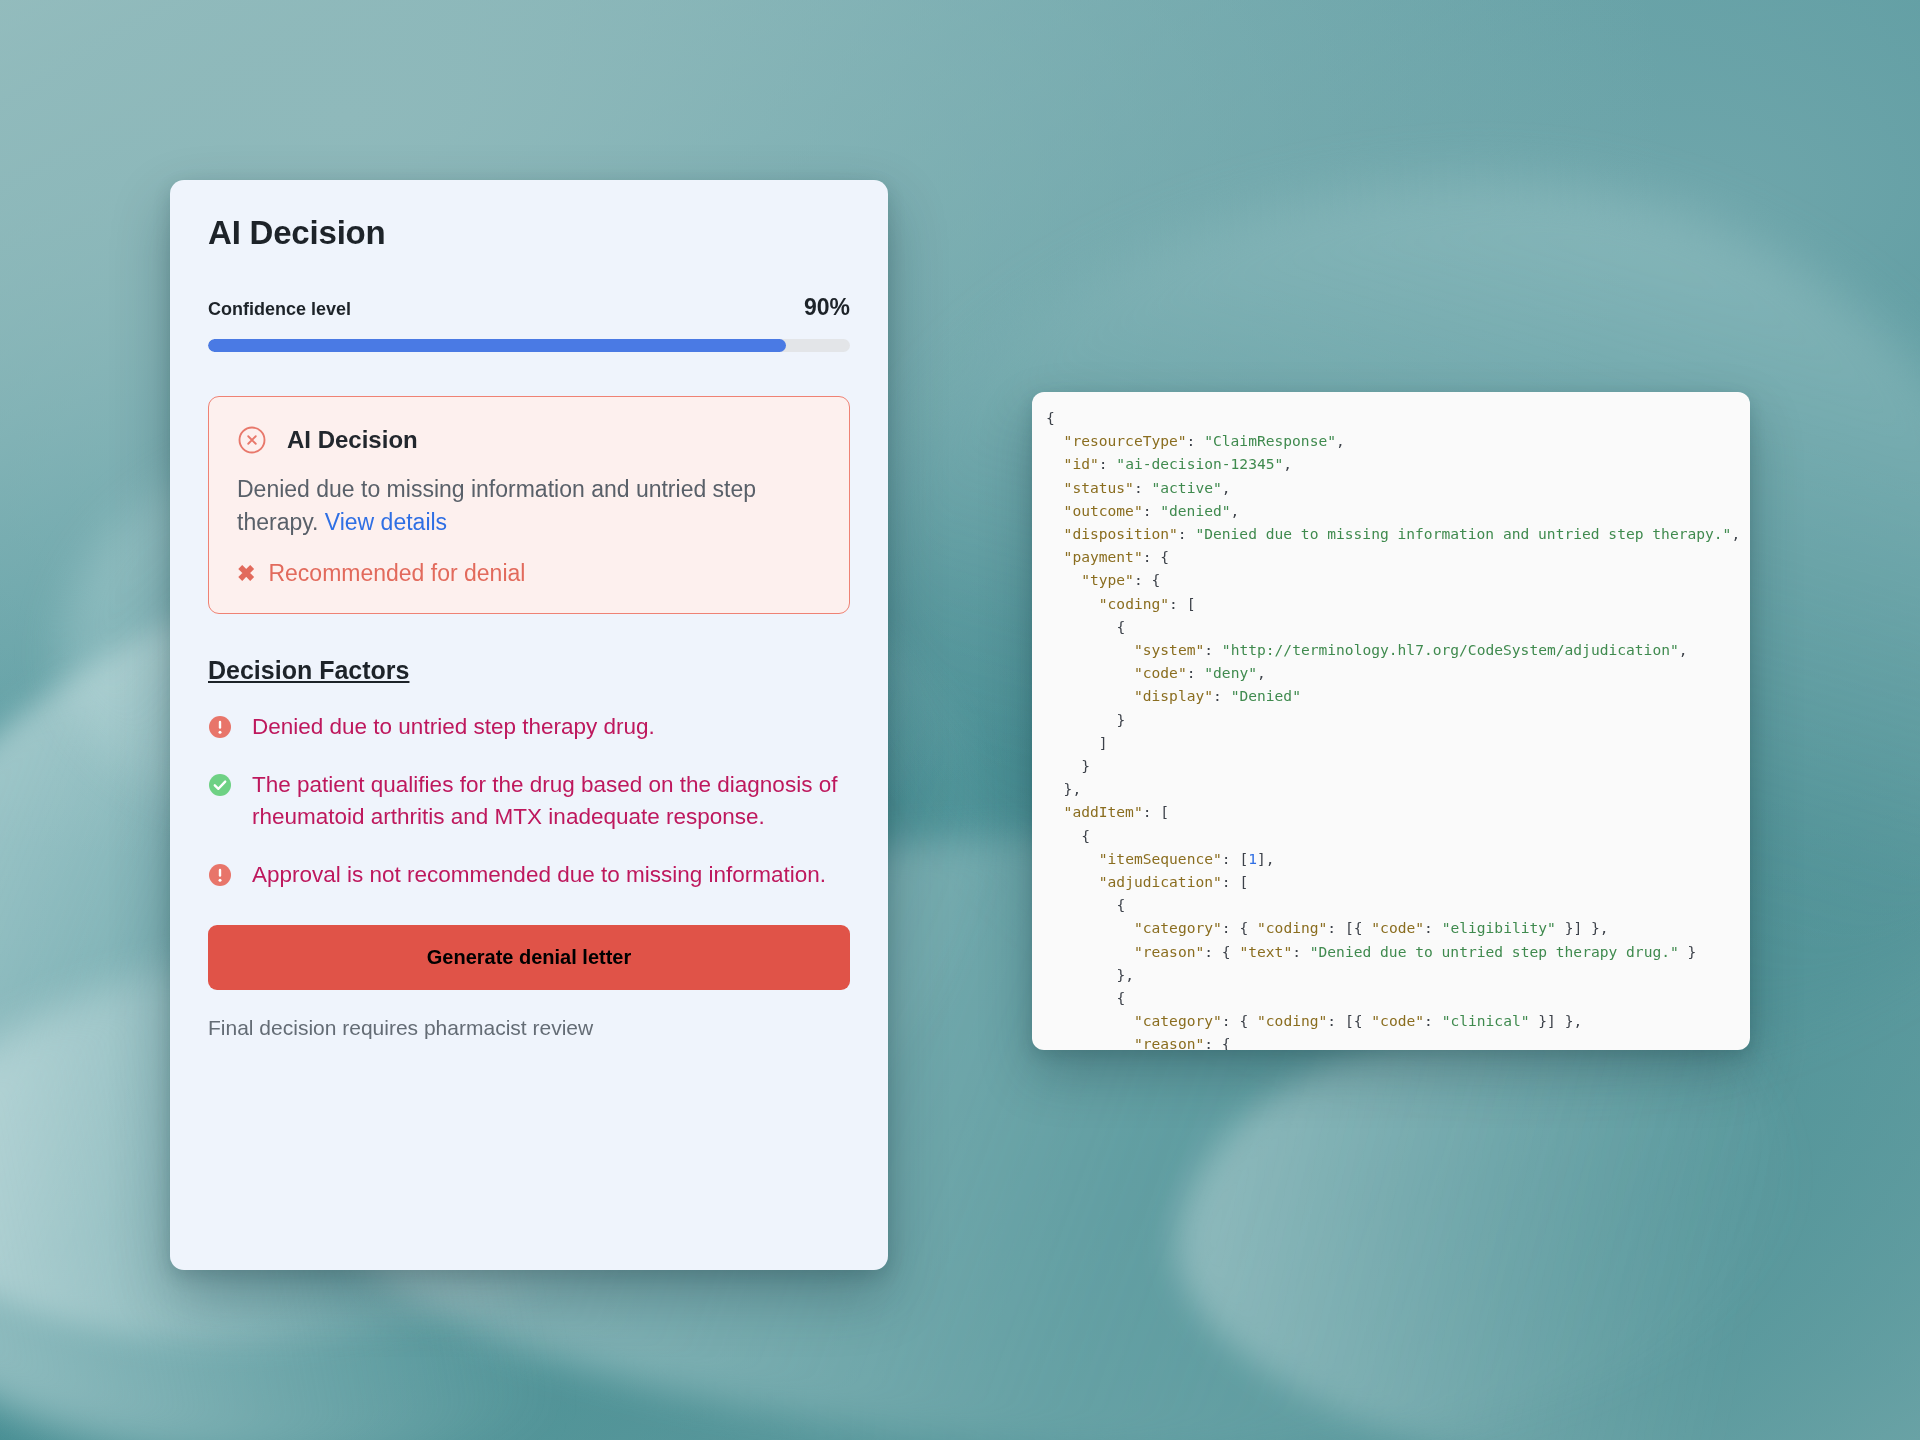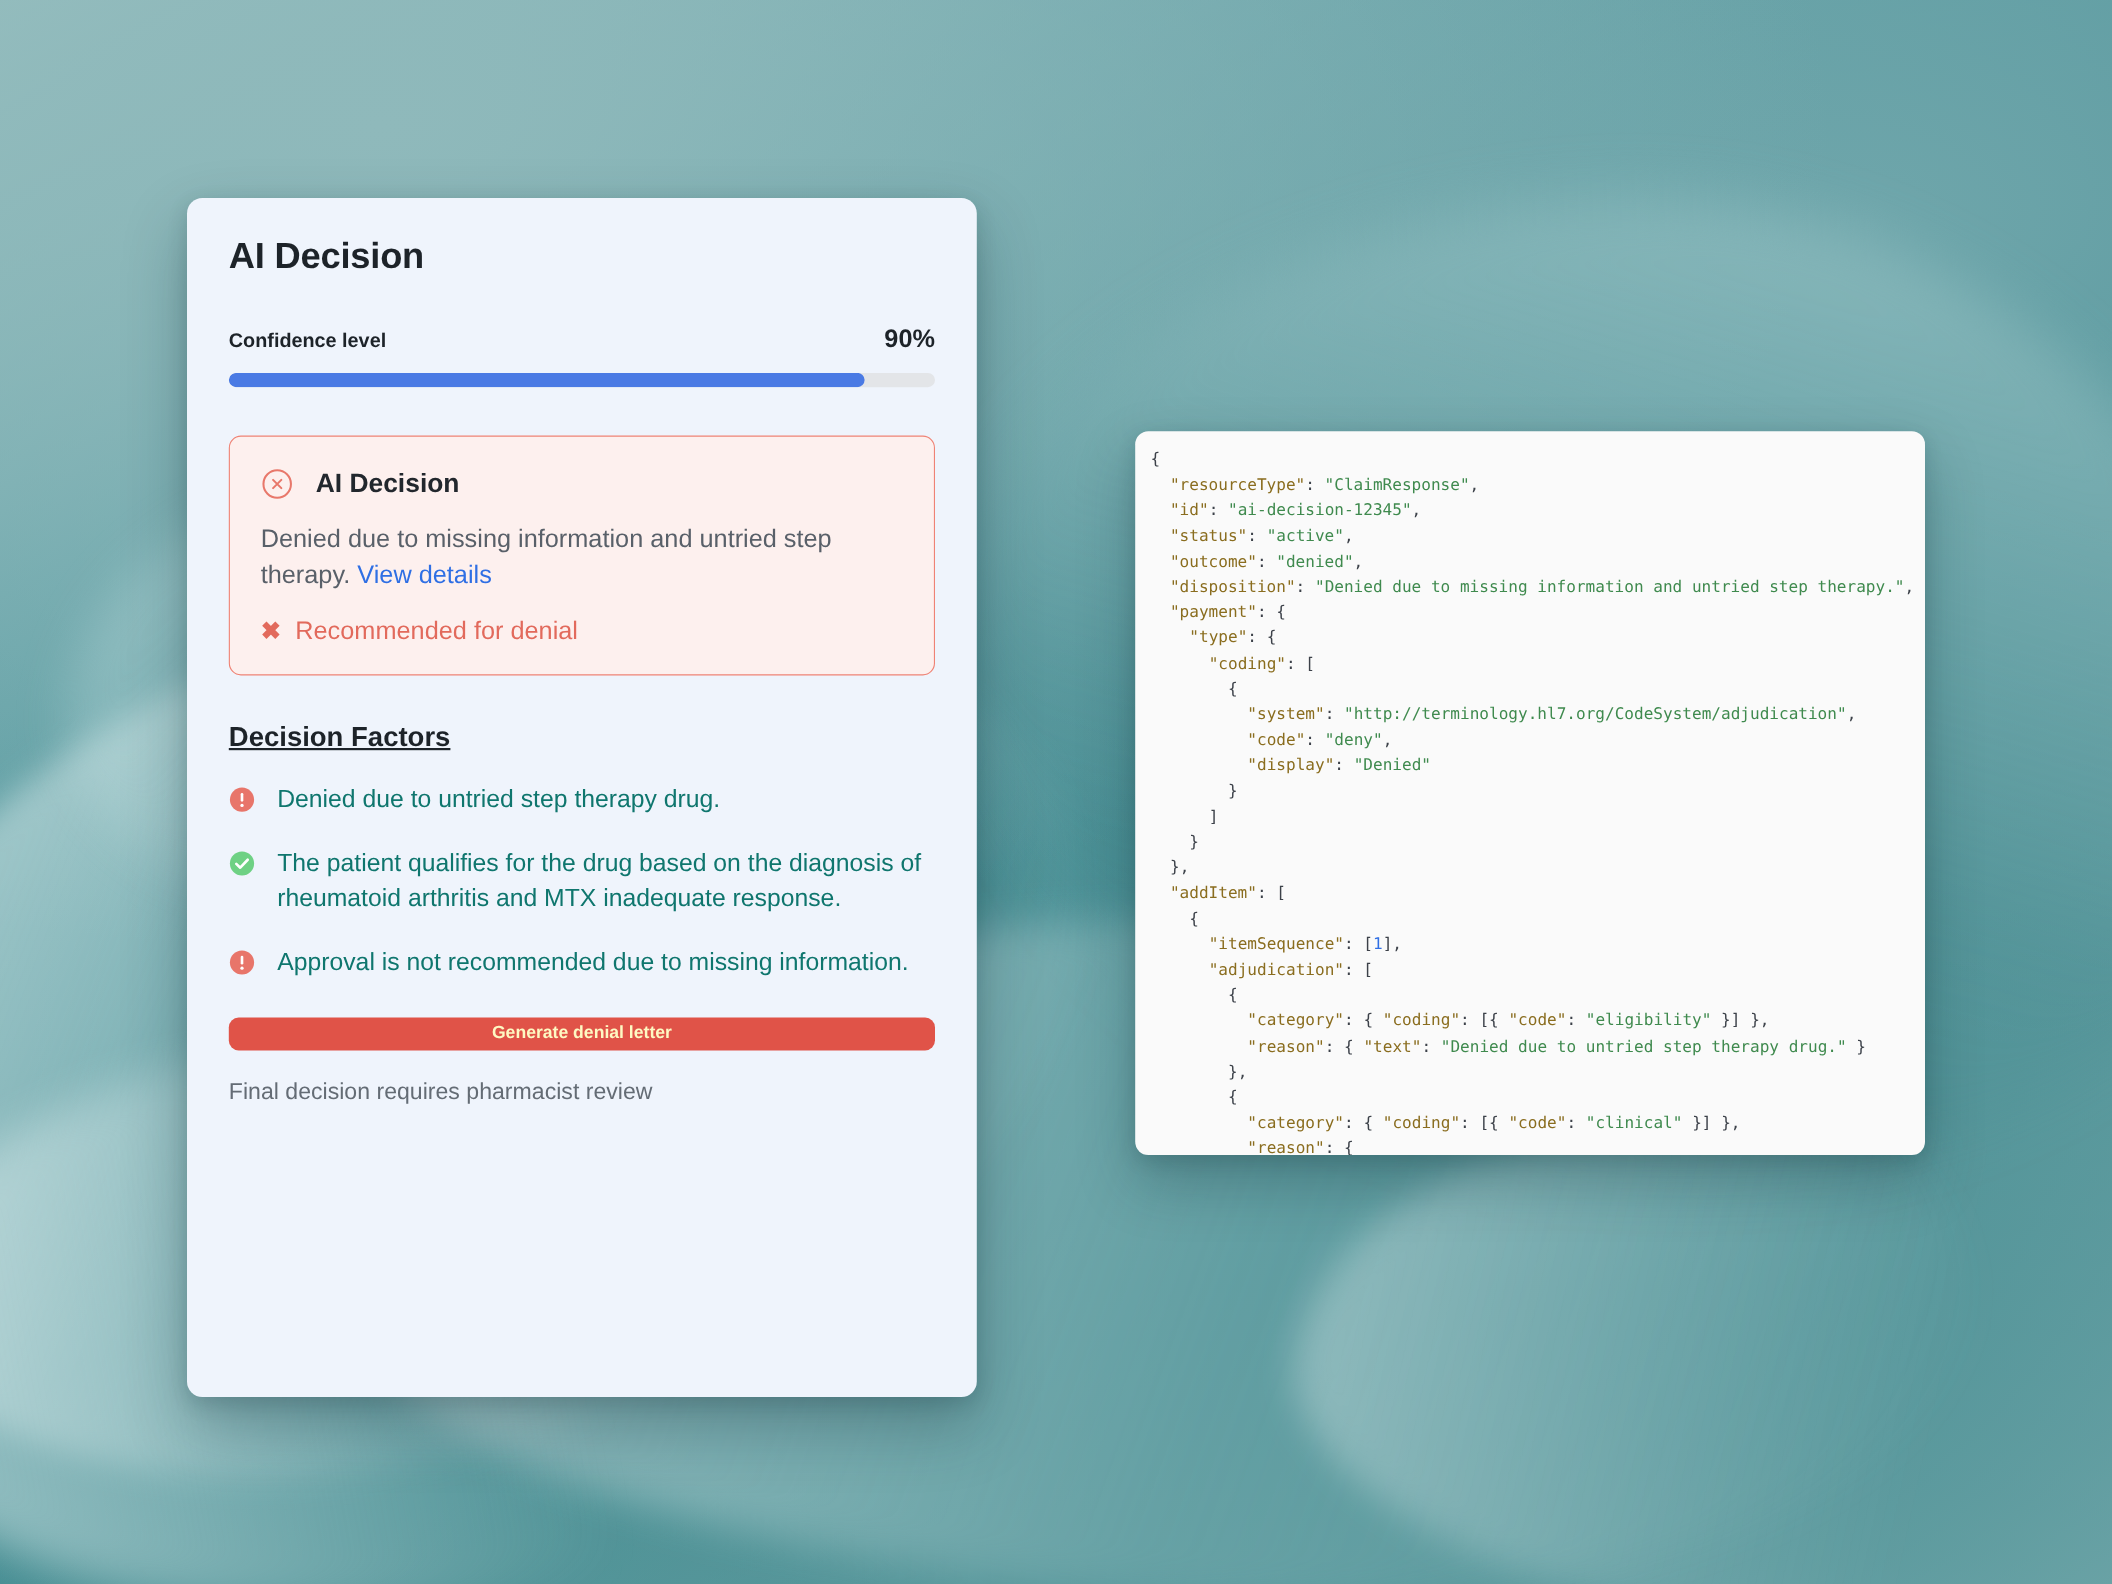--- a/index.html
+++ b/index.html
@@ -135,34 +135,34 @@
   .xmark { font-size: 22px; font-weight: bold; line-height: 1; }
 
   
   .factors-title {
     font-size: 25px; font-weight: bold; color: #1d2329; margin-bottom: 26px; text-decoration: underline;
   }
   .factor {
     display: flex; gap: 20px; align-items: flex-start; margin-bottom: 26px;
   }
   .factor-icon { width: 24px; height: 24px; flex: 0 0 24px; margin-top: 4px; display:block; }
-  .factor-text { font-size: 22.5px; line-height: 1.42; color: #0f766e; }
+  .factor-text { font-size: 22.5px; line-height: 1.42; color: #be185d; }
 
   
   .cta-button {
     display: block;
     width: 100%;
     margin-top: 34px;
-    padding: 6px 0;
+    padding: 21px 0;
     background: #e05348;
-    color: #fef9c3;
+    color: #000000;
     border: none;
     border-radius: 9px;
     font-family: "Liberation Sans", sans-serif;
-    font-size: 16px;
+    font-size: 20px;
     font-weight: bold;
     cursor: pointer;
   }
   .cta-note {
     margin-top: 26px;
     text-align: left;
     font-size: 21px;
     color: #646c75;
   }
 

